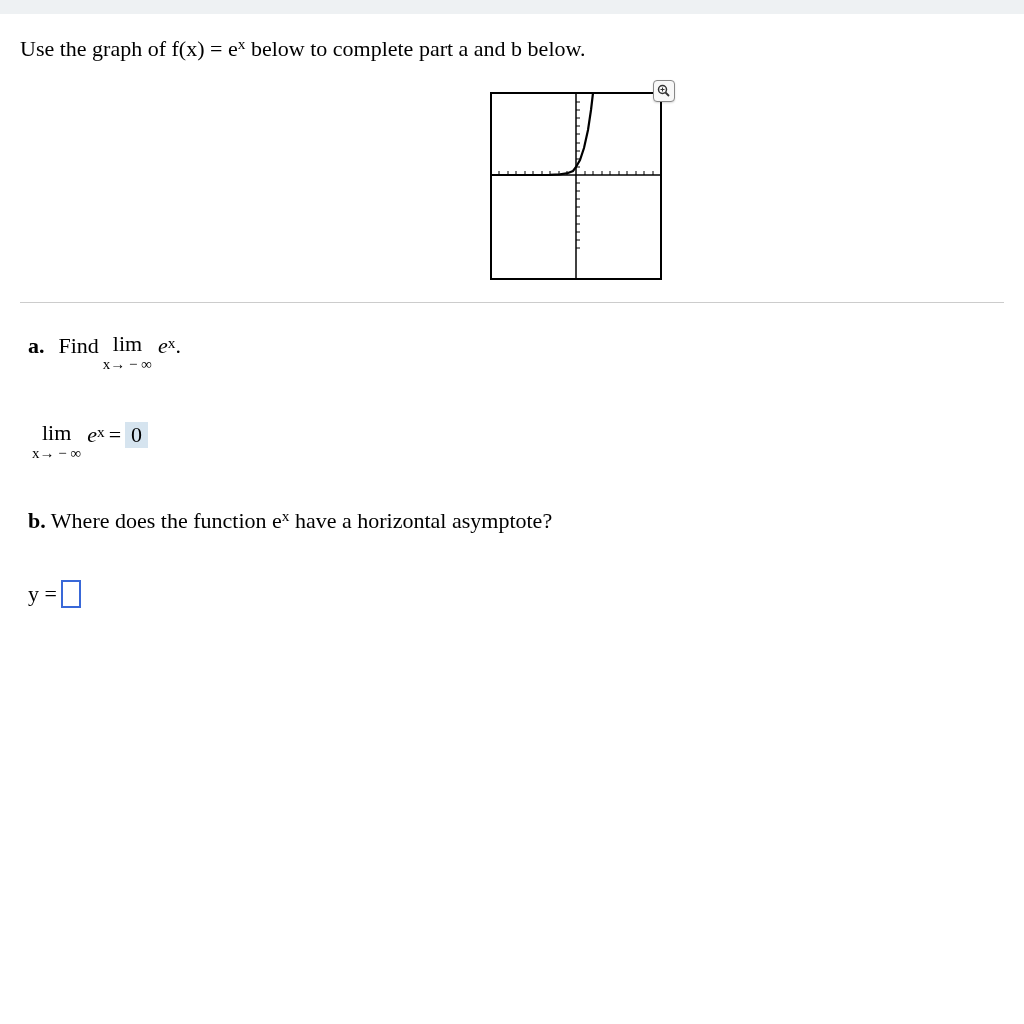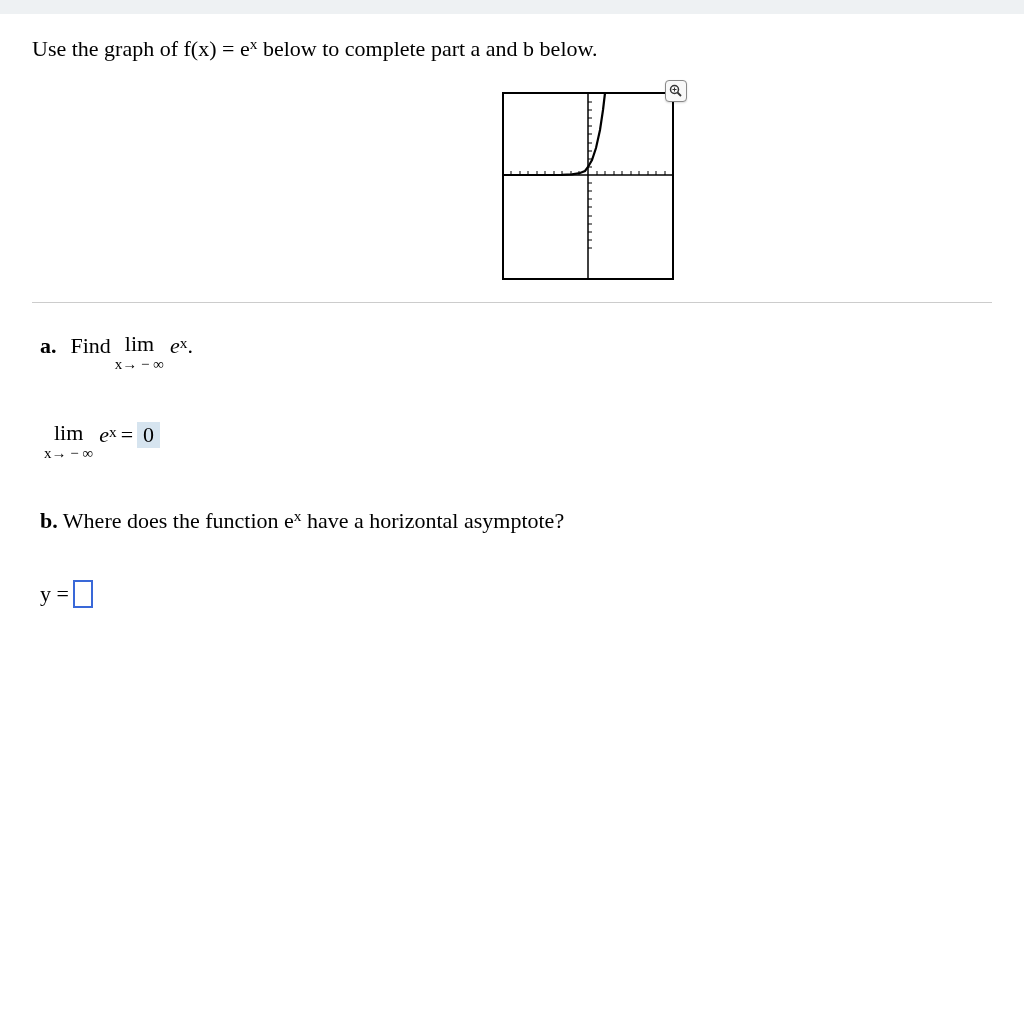--- a/index.html
+++ b/index.html
@@ -9,21 +9,21 @@
       height: 1024px;
       background: #fff;
       position: relative;
     }
     .top-bar {
       width: 100%;
       height: 14px;
       background: #eef1f3;
     }
     .content {
-      padding: 20px 32px;
+      padding: 20px 20px;
     }
     .instruction {
       font-size: 22px;
       color: #000;
       margin-bottom: 30px;
     }
     .sup { font-size: 0.7em; vertical-align: super; position: relative; top: 1px;}
     .graph-area {
       position: relative;
       width: 100%;

